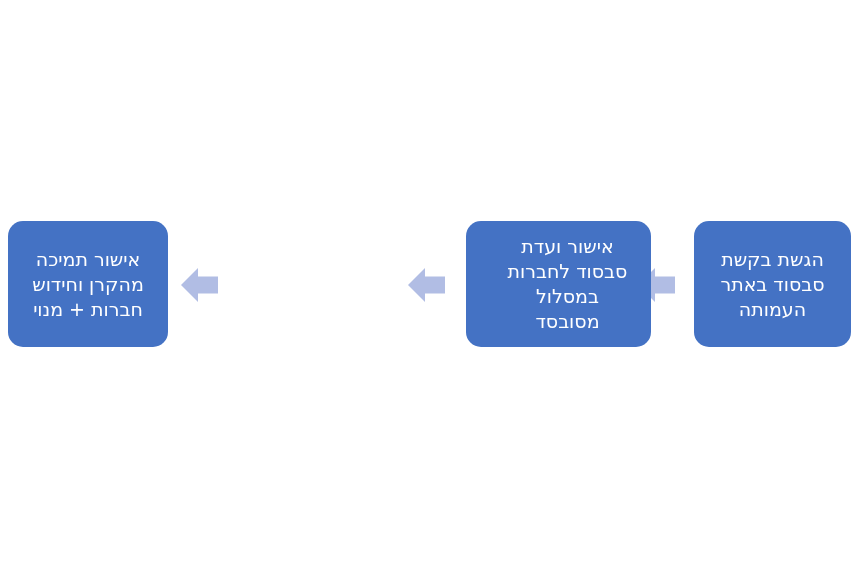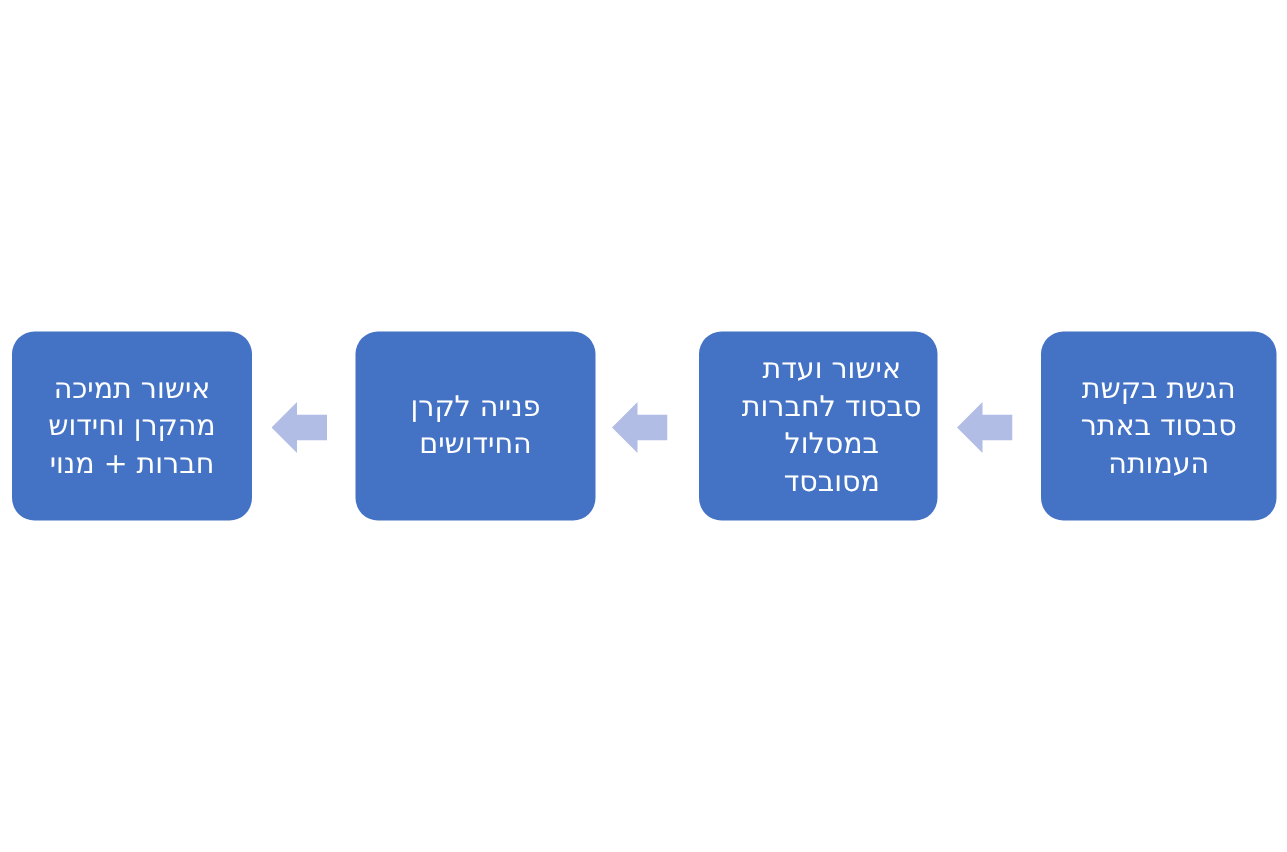--- a/index.html
+++ b/index.html
@@ -30,21 +30,21 @@
   .flow-box .label {
     color: #ffffff;
     font-size: 19px;
     line-height: 25px;
     text-align: center;
     white-space: pre-line;
     direction: rtl;
     unicode-bidi: plaintext;
   }
   .box-step-1 { left: 694px; width: 157px; border-radius: 15px; }
-  .box-step-2 { left: 466px; width: 159px; padding-left: 24px; }
+  .box-step-2 { left: 466px; width: 185px; padding-left: 24px; }
   .box-step-3 { left: 237px; width: 160px; }
   .box-step-4 { left: 8px;   width: 160px; justify-content: center; }
 
   .flow-arrow {
     position: absolute;
     top: 268px;
     width: 37px;
     height: 34px;
   }
   .arrow-a { left: 638px; }
@@ -76,24 +76,20 @@
 במסלול
 מסובסד</div>
   </div>
 
   <div class="flow-arrow arrow-b">
     <svg width="37" height="34" viewBox="0 0 37 34" aria-hidden="true">
       <polygon points="0,17 17,0 17,8.5 37,8.5 37,25.5 17,25.5 17,34"></polygon>
     </svg>
   </div>
 
-  <div class="flow-box box-step-3">
-    <div class="label">פנייה לקרן
-החידושים</div>
-  </div>
 
   <div class="flow-arrow arrow-c">
     <svg width="37" height="34" viewBox="0 0 37 34" aria-hidden="true">
       <polygon points="0,17 17,0 17,8.5 37,8.5 37,25.5 17,25.5 17,34"></polygon>
     </svg>
   </div>
 
   <div class="flow-box box-step-4">
     <div class="label">אישור תמיכה
 מהקרן וחידוש

